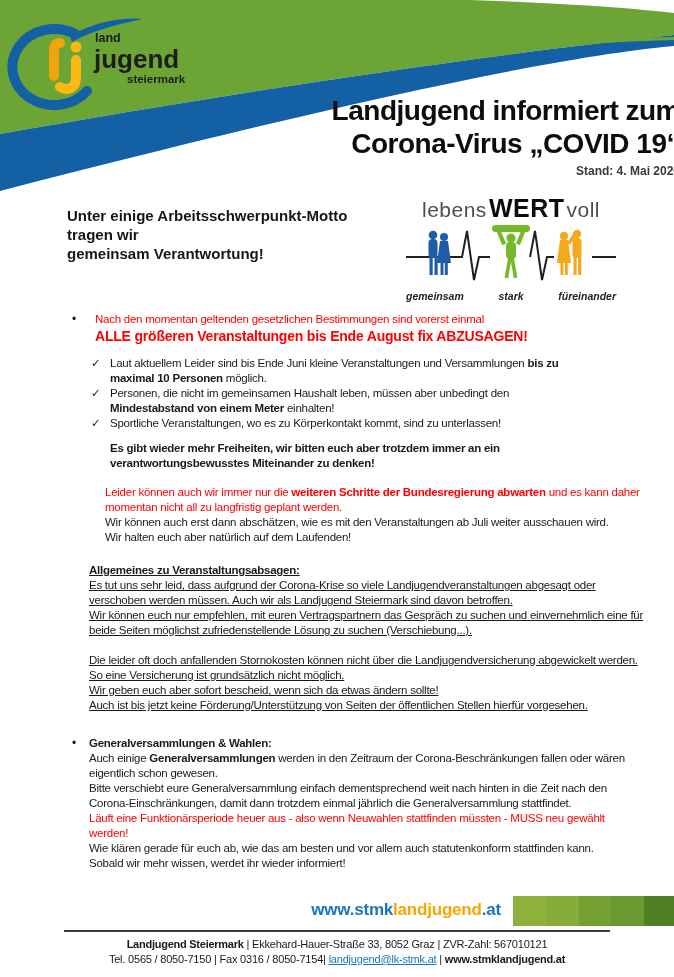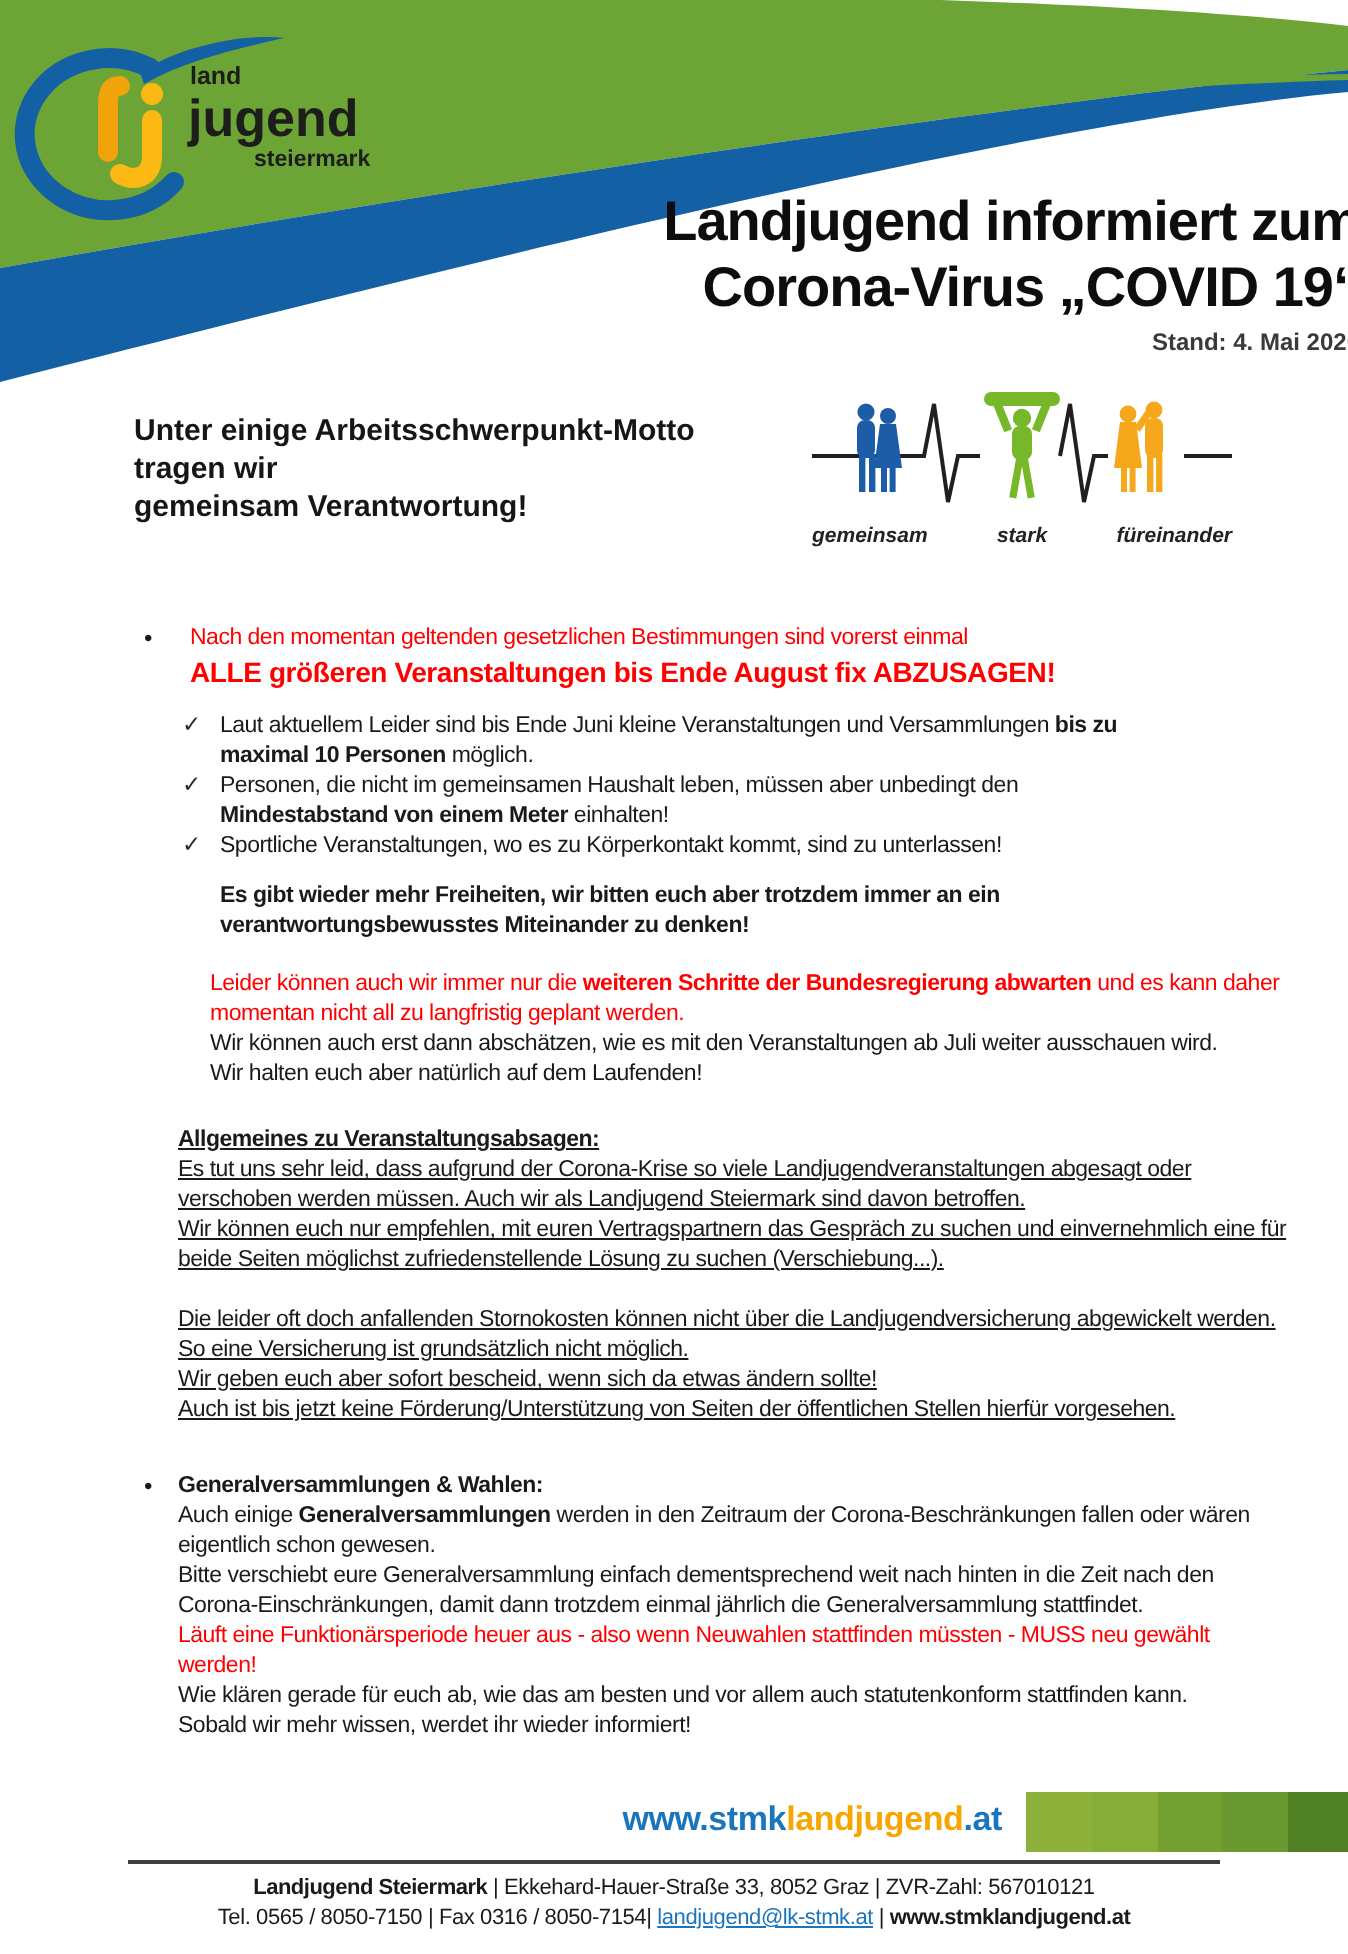--- a/index.html
+++ b/index.html
@@ -81,20 +81,25 @@
     <div class="stand">Stand: 4. Mai 2020</div>
   </div>
 
   <div class="motto">
     <div>Unter einige Arbeitsschwerpunkt-Motto</div>
     <div>tragen wir</div>
     <div>gemeinsam Verantwortung!</div>
   </div>
 
   <div class="wert-logo">
+    <div class="wert-row">
+      <span class="wert-light">lebens</span>
+      <span class="wert-bold">WERT</span>
+      <span class="wert-light">voll</span>
+    </div>
     <svg width="210" height="62" viewBox="0 0 210 62">
       <path d="M0 34 H14 M14 34 H56 L61 8 L68 57 L73 34 H84 M124 34 L129 8 L136 57 L141 34 H148 M186 34 H210" fill="none" stroke="#231f20" stroke-width="2"></path>
       <g fill="#1D5DA8">
         <circle cx="27" cy="12" r="4.3"></circle>
         <rect x="22.5" y="16" width="9" height="19" rx="4"></rect>
         <rect x="23.5" y="33" width="3.2" height="19"></rect>
         <rect x="28.5" y="33" width="3.2" height="19"></rect>
         <circle cx="38" cy="14" r="4"></circle>
         <path d="M34 18 L42 18 L45 40 L31 40 Z"></path>
         <rect x="34.5" y="40" width="3" height="12"></rect>

